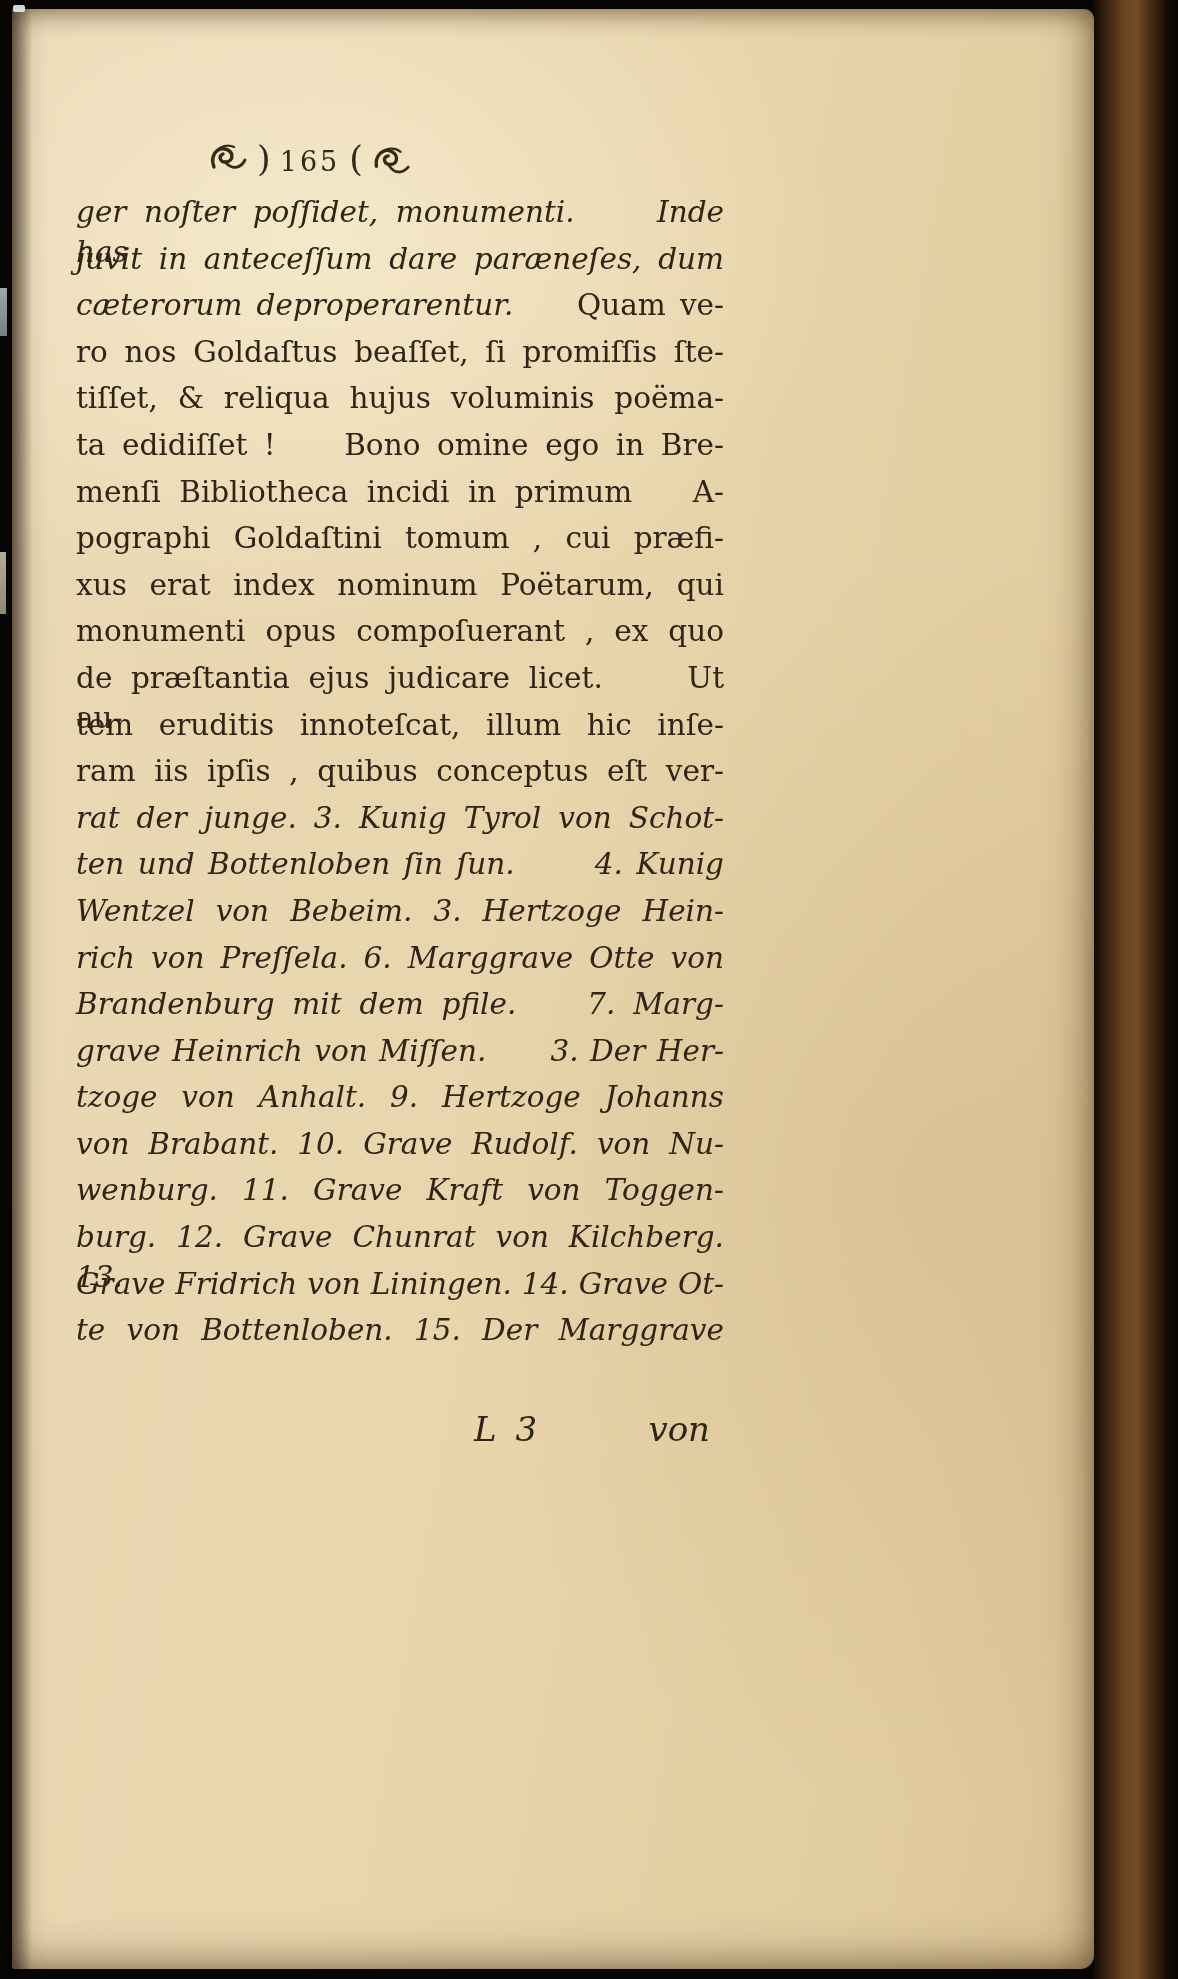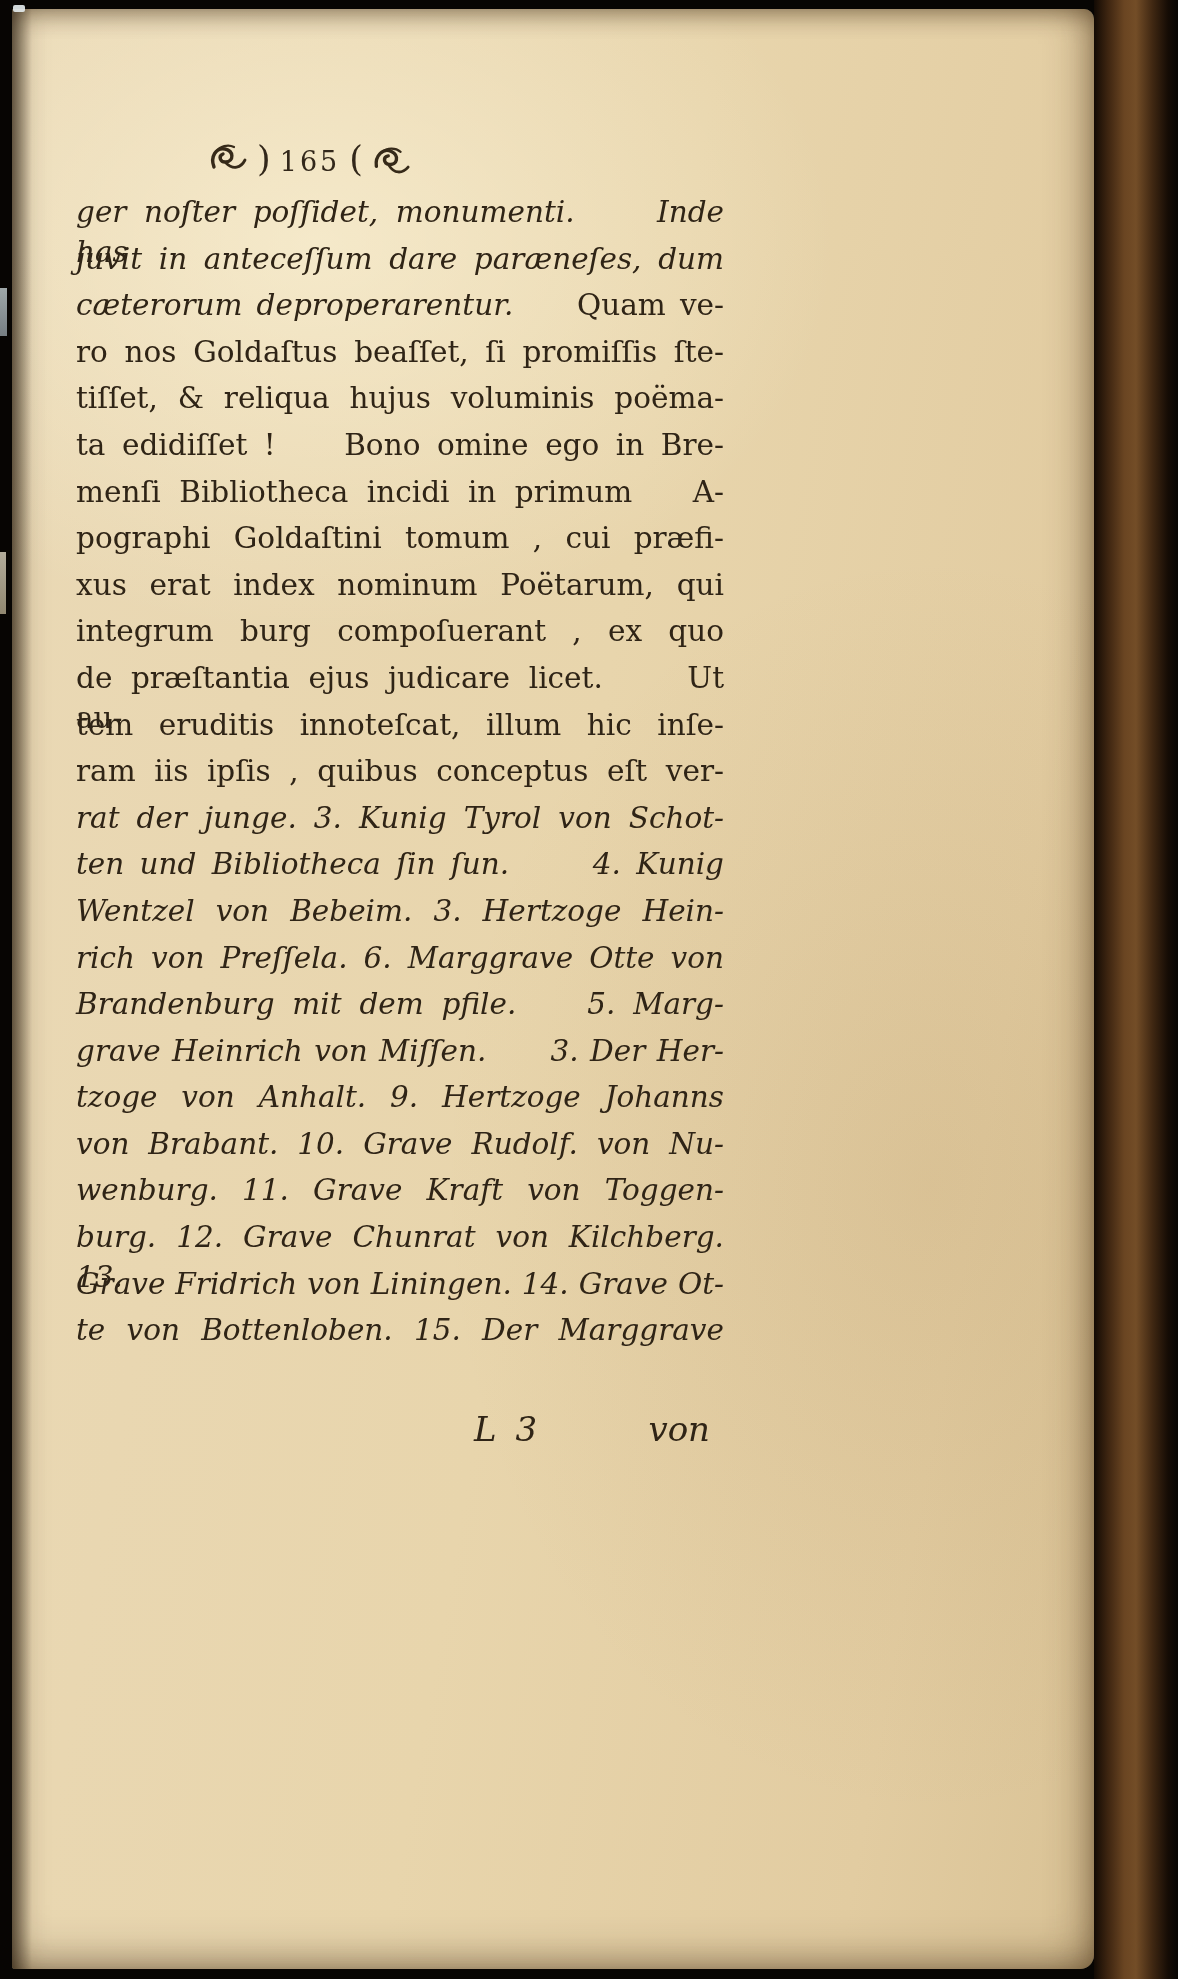--- a/index.html
+++ b/index.html
@@ -103,29 +103,29 @@
     <div class="text-block">
         <div class="line"><span class="it">ger noſter poſſidet, monumenti.</span> <span class="gap" style="width: 1.6em;"></span> <span class="it">Inde has</span></div>
         <div class="line"><span class="it">juvit in anteceſſum dare paræneſes, dum</span></div>
         <div class="line"><span class="it">cæterorum deproperarentur.</span> <span class="gap" style="width: 1.2em;"></span> <span class="ro">Quam ve-</span></div>
         <div class="line"><span class="ro">ro nos Goldaſtus beaſſet, ſi promiſſis ſte-</span></div>
         <div class="line"><span class="ro">tiſſet, &amp; reliqua hujus voluminis poëma-</span></div>
         <div class="line"><span class="ro">ta edidiſſet !</span> <span class="gap" style="width: 1.2em;"></span> <span class="ro">Bono omine ego in Bre-</span></div>
         <div class="line"><span class="ro">menſi Bibliotheca incidi in primum</span> <span class="gap" style="width: 0.8em;"></span> <span class="ro">A-</span></div>
         <div class="line"><span class="ro">pographi Goldaſtini tomum , cui præfi-</span></div>
         <div class="line"><span class="ro">xus erat index nominum Poëtarum, qui</span></div>
-        <div class="line"><span class="ro">integrum burg compoſuerant , ex quo</span></div>
+        <div class="line"><span class="ro">monumenti opus compoſuerant , ex quo</span></div>
         <div class="line"><span class="ro">de præſtantia ejus judicare licet.</span> <span class="gap" style="width: 1.6em;"></span> <span class="ro">Ut au-</span></div>
         <div class="line"><span class="ro">tem eruditis innoteſcat, illum hic inſe-</span></div>
         <div class="line"><span class="ro">ram iis ipſis , quibus conceptus eſt ver-</span></div>
         <div class="line"><span class="it">rat der junge.  3. Kunig Tyrol von Schot-</span></div>
-        <div class="line"><span class="it">ten und Bibliotheca ſin ſun.</span> <span class="gap" style="width: 1.8em;"></span> <span class="it">4.  Kunig</span></div>
+        <div class="line"><span class="it">ten und Bottenloben ſin ſun.</span> <span class="gap" style="width: 1.8em;"></span> <span class="it">4.  Kunig</span></div>
         <div class="line"><span class="it">Wentzel von Bebeim.  3. Hertzoge Hein-</span></div>
         <div class="line"><span class="it">rich von Preſſela.  6. Marggrave Otte von</span></div>
-        <div class="line"><span class="it">Brandenburg mit dem pfile.</span> <span class="gap" style="width: 1.2em;"></span> <span class="it">5.  Marg-</span></div>
+        <div class="line"><span class="it">Brandenburg mit dem pfile.</span> <span class="gap" style="width: 1.2em;"></span> <span class="it">7.  Marg-</span></div>
         <div class="line"><span class="it">grave Heinrich von Miſſen.</span> <span class="gap" style="width: 1.4em;"></span> <span class="it">3. Der Her-</span></div>
         <div class="line"><span class="it">tzoge von Anhalt.  9. Hertzoge Johanns</span></div>
         <div class="line"><span class="it">von Brabant.  10. Grave Rudolf. von Nu-</span></div>
         <div class="line"><span class="it">wenburg.  11. Grave Kraft von Toggen-</span></div>
         <div class="line"><span class="it">burg.  12. Grave Chunrat von Kilchberg. 13.</span></div>
         <div class="line"><span class="it">Grave Fridrich von Liningen. 14. Grave Ot-</span></div>
         <div class="line"><span class="it">te von Bottenloben.  15. Der Marggrave</span></div>
       </div>
 
     <div class="page-footer">

